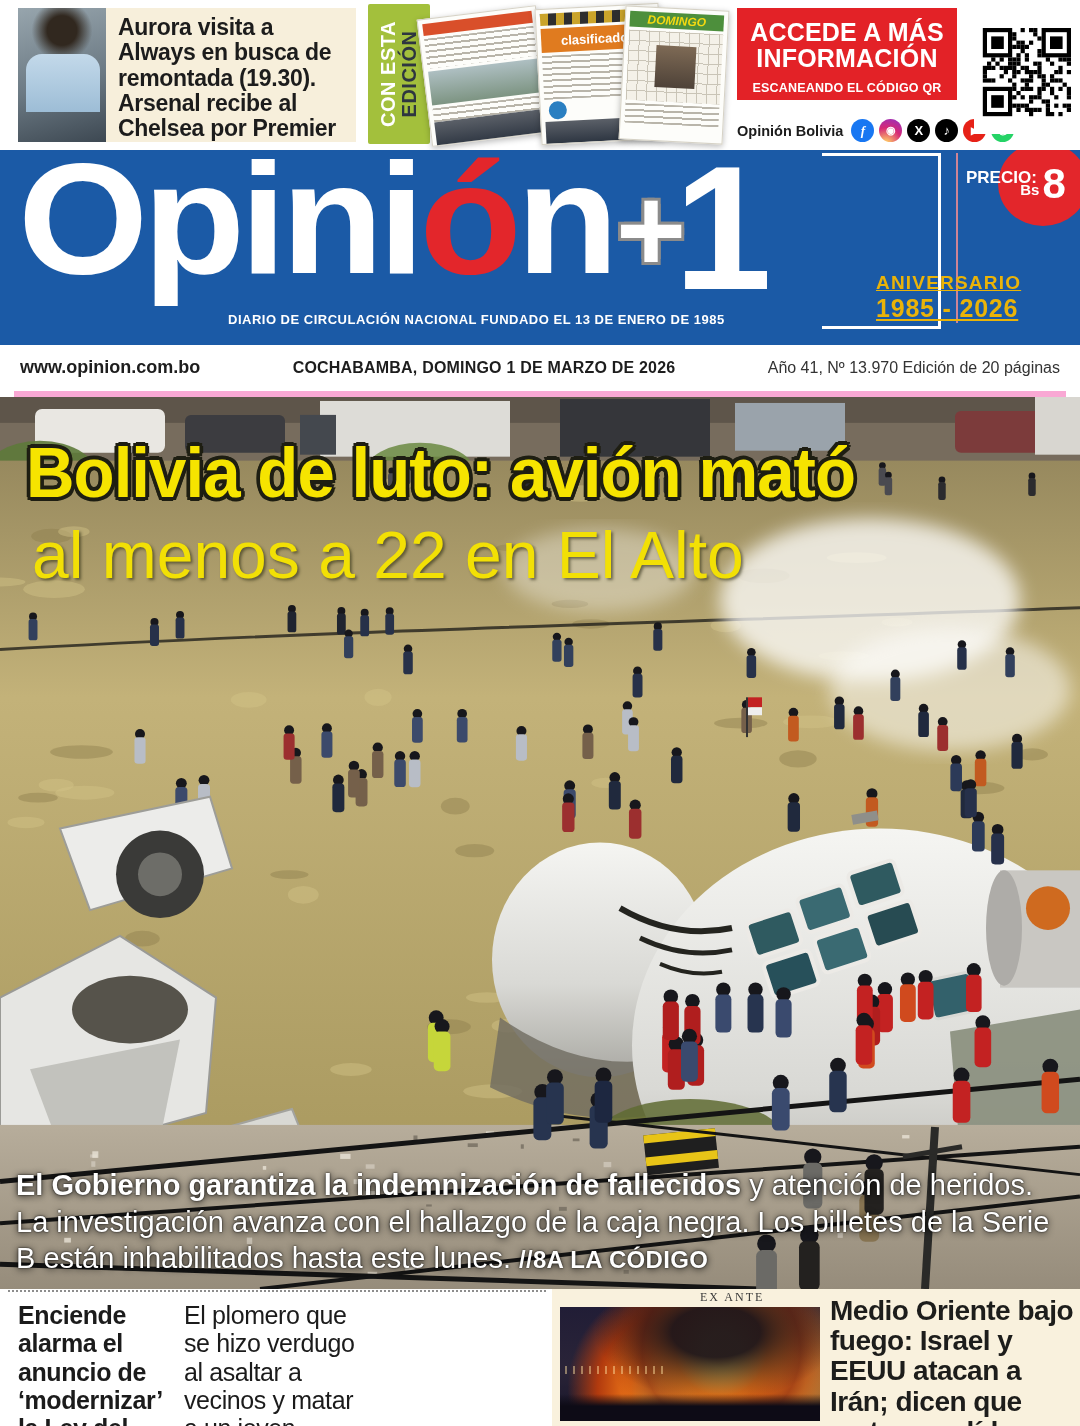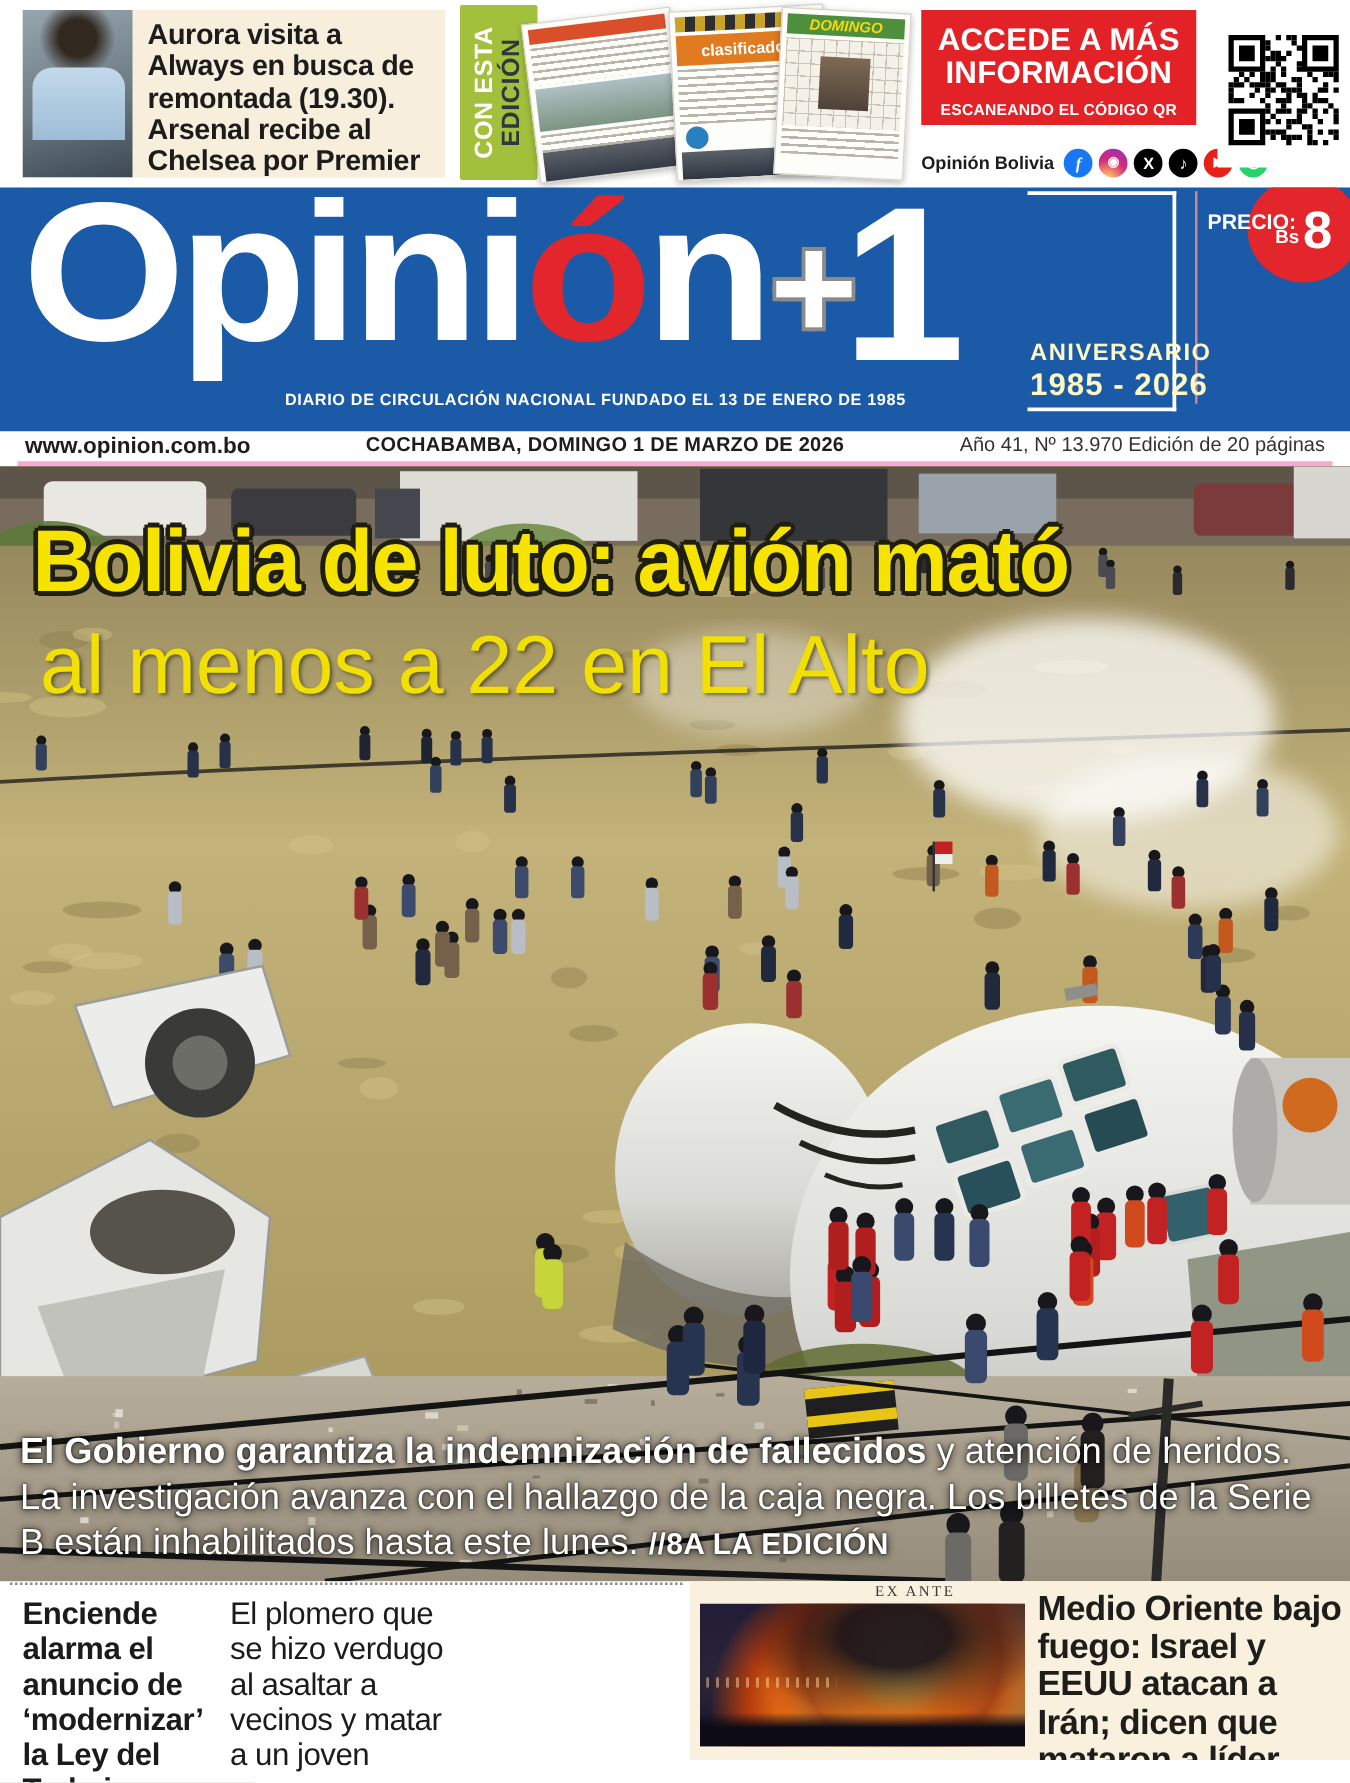--- a/index.html
+++ b/index.html
@@ -55,31 +55,31 @@
   
   .masthead{position:relative;height:195px;background:#1b5aa6;overflow:hidden;}
   .logo{position:absolute;left:18px;top:-14px;font-size:158px;font-weight:800;letter-spacing:-5px;color:#fff;line-height:1.05;transform:scaleX(1.06);transform-origin:left top;white-space:nowrap;z-index:3;}
   .logo .accent{color:#e3262b;}
   .forty{position:absolute;left:620px;top:-10px;display:flex;align-items:flex-start;color:#fff;font-weight:800;line-height:1;z-index:3;}
   .f40{font-size:176px;letter-spacing:-10px;}
   .fplus{font-size:120px;margin:30px -12px 0 -4px;z-index:4;text-shadow:3px 3px 0 #8b8b8b,-3px -3px 0 #8b8b8b,3px -3px 0 #8b8b8b,-3px 3px 0 #8b8b8b;}
   .f1{font-size:176px;letter-spacing:-4px;}
   .bracket{position:absolute;left:822px;top:3px;width:116px;height:170px;border:3px solid #fff;border-left:none;z-index:2;}
   .pinkline{position:absolute;left:956px;top:3px;width:2px;height:170px;background:#cf8495;z-index:2;}
-  .anniv{position:absolute;left:824px;top:122px;color:#fef9c3;z-index:5;}
+  .anniv{position:absolute;left:876px;top:122px;color:#eab308;z-index:5;text-decoration:underline;}
   .anniv-label{font-size:19px;font-weight:700;letter-spacing:1.2px;}
   .anniv-years{font-size:25px;font-weight:800;letter-spacing:.8px;}
   .precio{position:absolute;left:966px;top:18px;color:#fff;font-size:17px;font-weight:800;z-index:5;}
   .price-circle{position:absolute;right:-8px;top:-8px;width:90px;height:84px;background:#e3262b;border-radius:50%;display:flex;align-items:center;justify-content:center;gap:3px;z-index:4;color:#fff;}
   .price-cur{font-size:15px;font-weight:700;margin-top:10px;}
   .price-val{font-size:42px;font-weight:800;}
   .tagline{position:absolute;left:228px;top:162px;font-size:13px;font-weight:700;color:#fff;letter-spacing:.5px;z-index:5;}
 
   
-  .dateline{position:relative;height:28px;margin:0 14px;border-bottom:4px solid #f9a8d4;display:flex;align-items:center;justify-content:space-between;padding:3px 6px 4px;box-sizing:border-box;}
+  .dateline{position:relative;height:52px;margin:0 14px;border-bottom:6px solid #f9a8d4;display:flex;align-items:center;justify-content:space-between;padding:3px 6px 4px;box-sizing:border-box;}
   .dl-web{font-size:18px;font-weight:800;color:#1d1d1d;}
   .dl-date{font-size:16px;font-weight:800;color:#1d1d1d;letter-spacing:.2px;}
   .dl-ed{font-size:16px;color:#333;}
   .credit-row{height:10px;text-align:right;padding-right:16px;font-family:"Liberation Serif",serif;font-size:10px;color:#666;line-height:10px;}
 
   
   .hero{position:relative;height:892px;overflow:hidden;background:#b3a46a;}
   .hero svg{position:absolute;inset:0;width:100%;height:100%;display:block;}
   .hero-hl1{position:absolute;left:26px;top:36px;font-size:70px;font-weight:800;color:#f6e400;letter-spacing:-1px;white-space:nowrap;transform:scaleX(.96);transform-origin:left top;z-index:6;
     text-shadow:3px 3px 0 #1e1e12,-3px 3px 0 #1e1e12,3px -3px 0 #1e1e12,-3px -3px 0 #1e1e12,0 4px 0 #1e1e12,4px 0 0 #1e1e12,0 -4px 0 #1e1e12,-4px 0 0 #1e1e12;}
@@ -934,21 +934,21 @@
           </g>
           <g transform="translate(874.1069958847736,1156.1755401234568) scale(1.9298756055851467)">
             <circle cx="0" cy="0" r="4.5" fill="#17171c"></circle>
             <rect x="-5" y="3" width="10" height="24" rx="3" fill="#23211f"></rect>
           </g>
         </g>
     </svg>
 
     <div class="hero-hl1">Bolivia de luto: avión mató</div>
     <div class="hero-hl2">al menos a 22 en El Alto</div>
-    <div class="hero-caption"><span class="cap-lead">El Gobierno garantiza la indemnización de fallecidos</span><span> y atención de heridos. La investigación avanza con el hallazgo de la caja negra. Los billetes de la Serie B están inhabilitados hasta este lunes. </span><span class="cap-ref">//8A LA EDICIÓN</span></div>
+    <div class="hero-caption"><span class="cap-lead">El Gobierno garantiza la indemnización de fallecidos</span><span> y atención de heridos. La investigación avanza con el hallazgo de la caja negra. Los billetes de la Serie B están inhabilitados hasta este lunes. </span><span class="cap-ref">//8A LA CÓDIGO</span></div>
   </div>
 
   <div class="bottom">
     <div class="bottom-left">
       <div class="tease-row">
         <div class="tease c0">
           <h3>Enciende alarma el anuncio de ‘modernizar’ la Ley del Trabajo</h3>
 
         </div>
         <div class="tease c1 regular">

